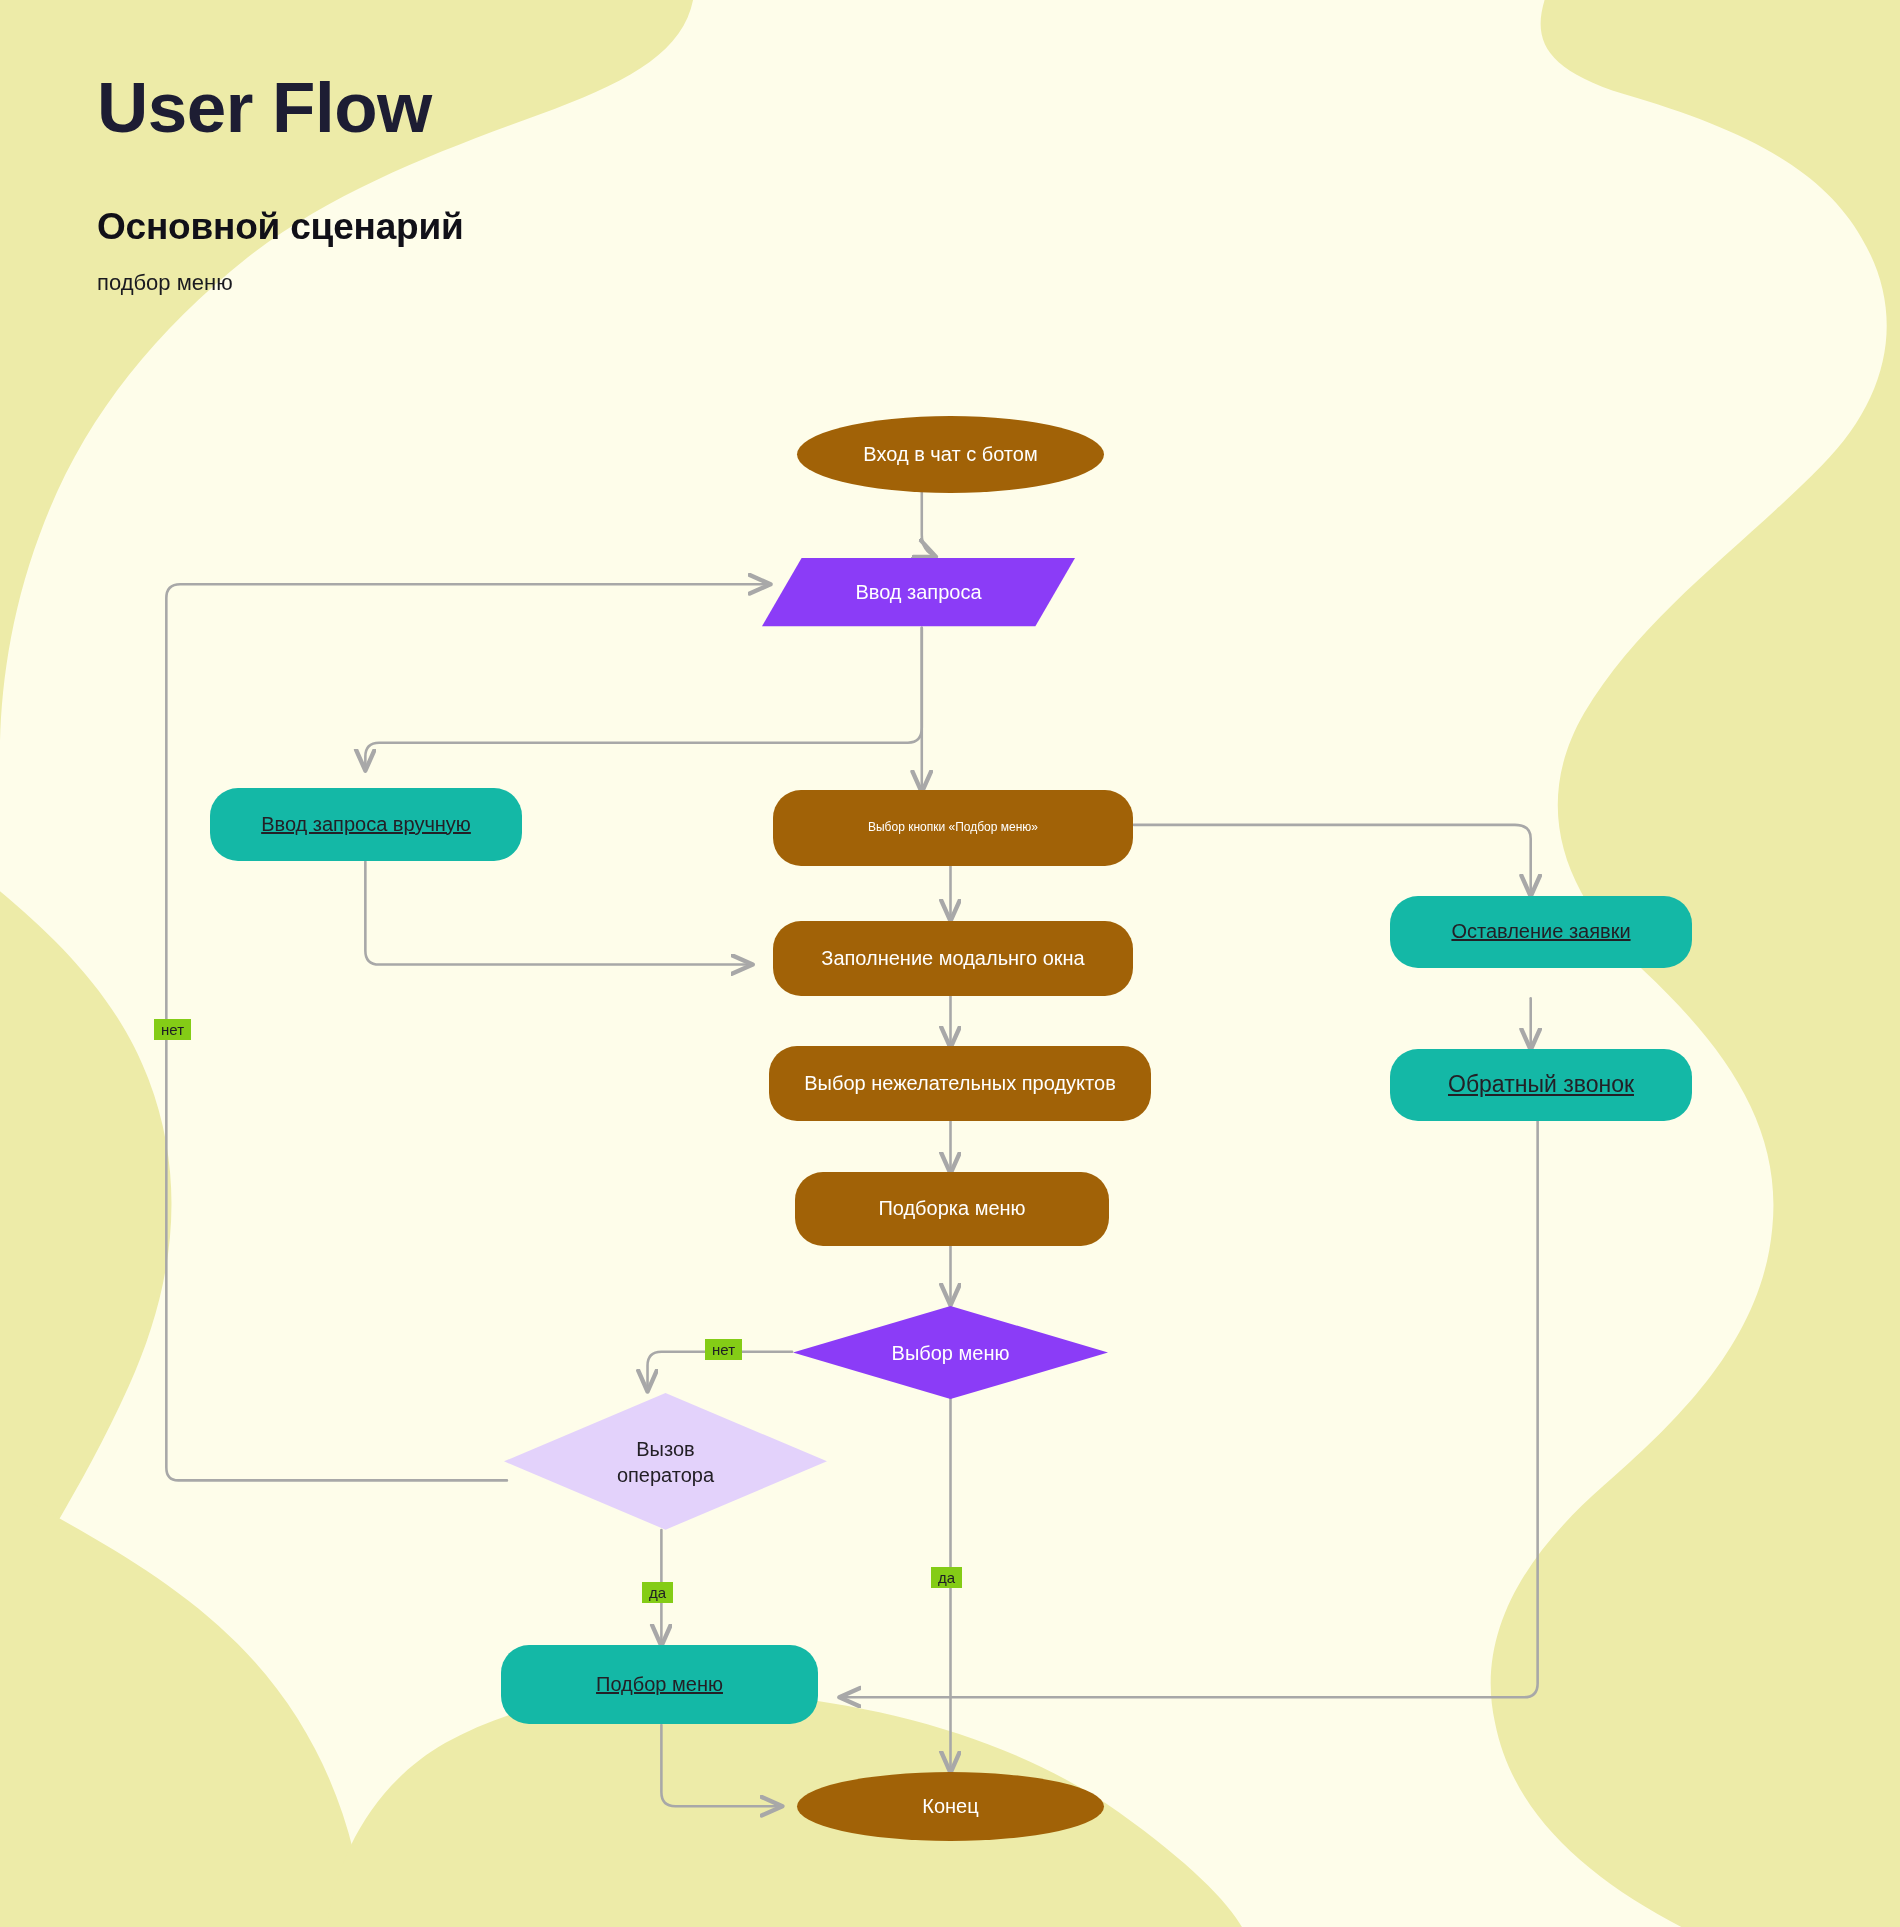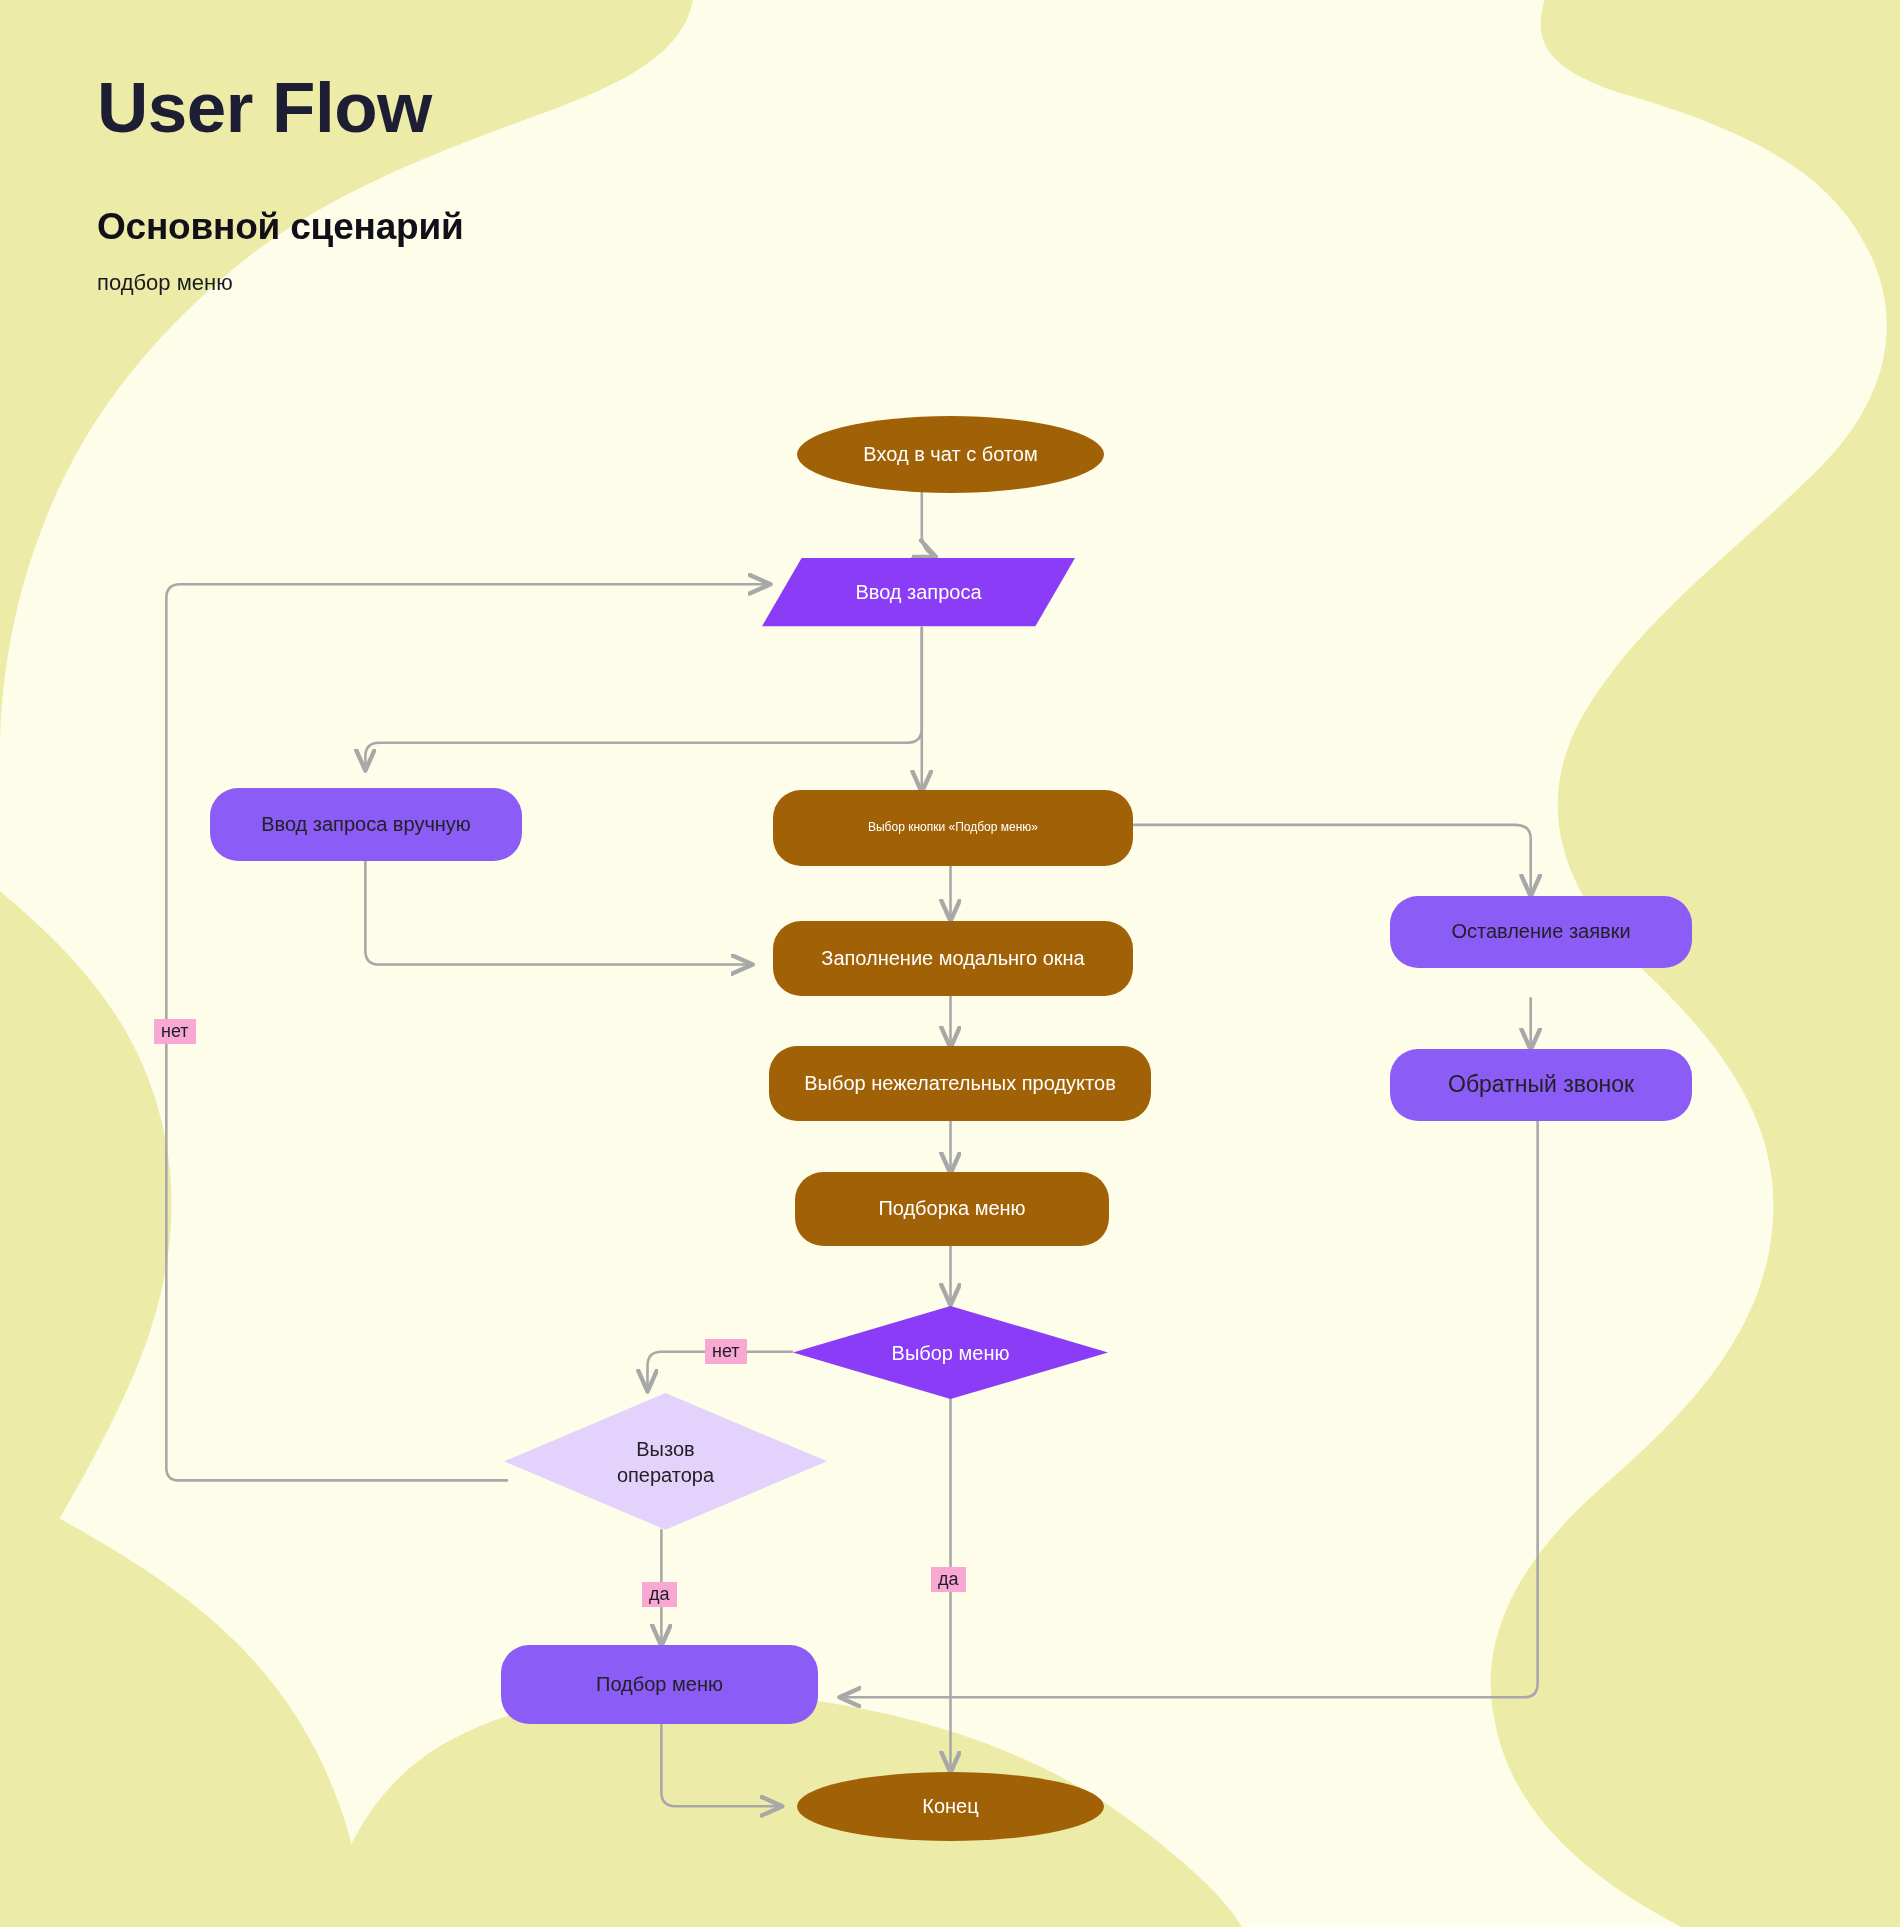--- a/index.html
+++ b/index.html
@@ -30,41 +30,41 @@
     position:absolute; z-index:2;
     display:flex; align-items:center; justify-content:center;
     text-align:center; line-height:1.28;
   }
   .node-label { pointer-events:none; white-space:pre-line; }
 
   .shape-rounded { border-radius:28px; }
   .shape-ellipse { border-radius:50%; }
 
   .dark  { background:#a16207; color:#FFFFFF; }
-  .light { background:#8b5cf6; color:#232026; }
+  .light { background:#14b8a6; color:#232026;text-decoration:underline; }
 
   .diamond-wrap { position:absolute; z-index:2; }
   .diamond-wrap svg { position:absolute; inset:0; }
   .diamond-label {
     position:absolute; inset:0;
     display:flex; align-items:center; justify-content:center;
     text-align:center; line-height:1.3; white-space:pre-line;
   }
 
   .para-wrap { position:absolute; z-index:2; }
   .para-wrap svg { position:absolute; inset:0; }
   .para-label {
     position:absolute; inset:0;
     display:flex; align-items:center; justify-content:center;
     color:#fff;
   }
 
   .edge-label {
-    position:absolute; z-index:2; font-size:18px; color:#1E1E24;
-    background:#f9a8d4; padding:2px 7px; white-space:nowrap;
+    position:absolute; z-index:2; font-size:15px; color:#1E1E24;
+    background:#84cc16; padding:2px 7px; white-space:nowrap;
   }
 </style>
 </head>
 <body>
 
 <svg id="bg-waves" viewBox="0 0 1920 1947" preserveAspectRatio="none">
   <rect x="0" y="0" width="1920" height="1947" fill="#FEFDEA"></rect>
 
   <path d="M0,0 L700,0 C690,50 640,80 560,110 C450,150 340,190 250,260
            C150,340 80,430 40,540 C10,620 0,700 0,760 Z" fill="#EDEBA8"></path>

